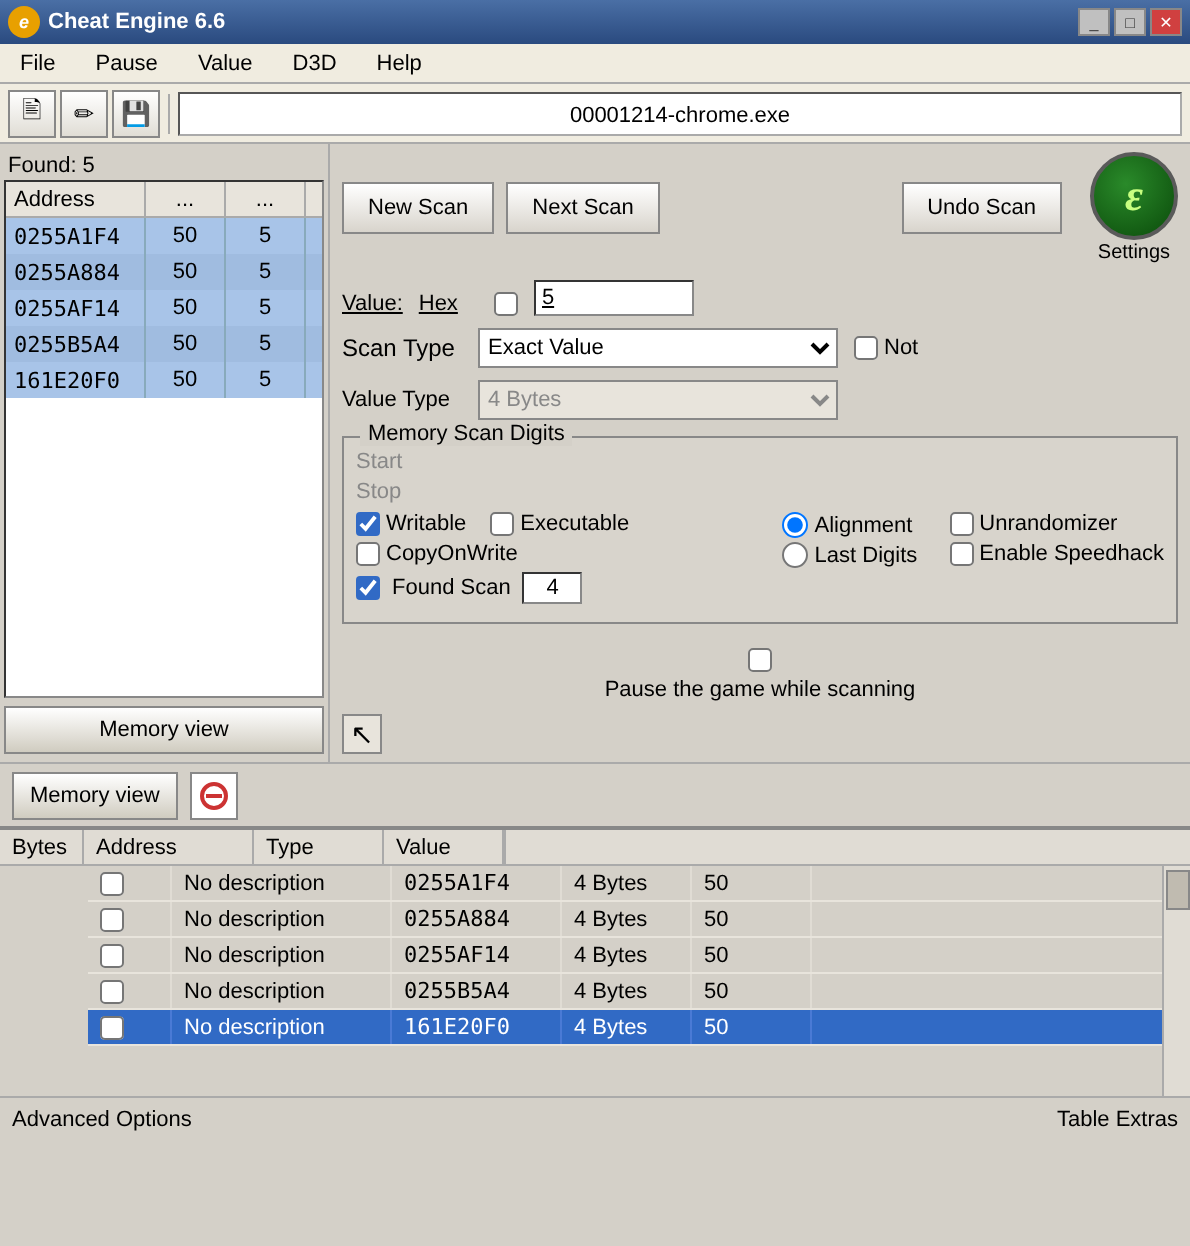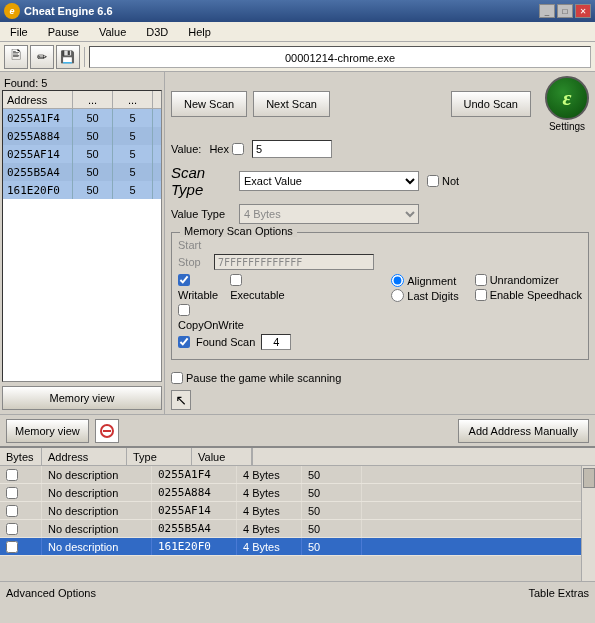--- a/index.html
+++ b/index.html
@@ -218,47 +218,48 @@
     }
     .settings-label {
       font-size: 10px;
       text-align: right;
       margin-top: 1px;
     }
 
     
     .value-row {
       display: flex;
-      align-items: center;
+      align-items: flex-end;
       gap: 8px;
       margin-bottom: 4px;
+      text-decoration: underline;
     }
     .value-label { font-size: 11px; }
     .hex-check {
       display: flex;
       align-items: center;
-      gap: 3px;
+      gap: 18px;
     }
     .value-input {
       width: 80px;
       height: 18px;
       border: 1px inset #888;
       background: white;
       font-size: 11px;
       padding: 1px 3px;
     }
 
     
     .scan-type-row {
       display: flex;
       align-items: center;
       gap: 8px;
       margin-bottom: 4px;
     }
-    .scan-type-label { font-size: 15px; width: 60px; font-style: italic; }
+    .scan-type-label { font-size: 12px; width: 60px; }
     .scan-type-select {
       width: 180px;
       height: 20px;
       border: 1px solid #888;
       background: white;
       font-size: 11px;
     }
     .not-check {
       display: flex;
       align-items: center;
@@ -317,23 +318,23 @@
       font-family: monospace;
     }
     .mem-checkbox-row {
       display: flex;
       align-items: center;
       gap: 12px;
       margin-bottom: 3px;
     }
     .mem-check-item {
       display: flex;
+      align-items: center;
       gap: 3px;
       font-size: 11px;
-      flex-direction: column;
     }
     .fast-scan-row {
       display: flex;
       align-items: center;
       gap: 6px;
       margin-bottom: 3px;
     }
     .fast-val-input {
       width: 30px;
       height: 16px;
@@ -354,20 +355,21 @@
       font-size: 11px;
     }
 
     
     .pause-row {
       display: flex;
       align-items: center;
       gap: 3px;
       font-size: 11px;
       margin-top: 4px;
+      flex-direction: column;
     }
 
     
     .bottom-toolbar {
       height: 32px;
       background: #d4d0c8;
       border-top: 1px solid #aaa;
       display: flex;
       align-items: center;
       padding: 0 6px;
@@ -644,28 +646,27 @@
       <div class="value-type-row">
         <span class="value-type-label">Value Type</span>
         <select class="value-type-select">
           <option>4 Bytes</option>
           <option>Byte</option>
           <option>2 Bytes</option>
         </select>
       </div>
 
       <div class="memory-scan-group">
-        <span class="memory-scan-title">Memory Scan Options</span>
+        <span class="memory-scan-title">Memory Scan Digits</span>
 
         <div class="mem-row">
           <span class="mem-label">Start</span>
         </div>
         <div class="mem-row">
           <span class="mem-label">Stop</span>
-          <input type="text" class="mem-input" value="7FFFFFFFFFFFFF" style="">
         </div>
 
         <div style="display:flex;gap:16px;margin-top:4px;">
           <div style="flex:1;">
             <div class="mem-checkbox-row">
               <div class="mem-check-item">
                 <input type="checkbox" class="checkbox-input" checked="" style="">
                 <span>Writable</span>
               </div>
               <div class="mem-check-item">
@@ -722,33 +723,32 @@
   </div>
 
   <div class="bottom-toolbar">
     <button class="bottom-btn">Memory view</button>
     <div class="stop-icon-btn">
       <svg width="14" height="14" viewBox="0 0 14 14">
         <circle cx="7" cy="7" r="6" fill="none" stroke="#cc3333" stroke-width="2"></circle>
         <line x1="3" y1="7" x2="11" y2="7" stroke="#cc3333" stroke-width="2"></line>
       </svg>
     </div>
-    <button class="add-manually-btn">Add Address Manually</button>
   </div>
 
   <div class="bottom-results">
     <div class="results-header">
       <div class="res-hdr res-col-active">Bytes</div>
       <div class="res-hdr res-col-addr">Address</div>
       <div class="res-hdr res-col-type">Type</div>
       <div class="res-hdr res-col-val">Value</div>
       <div class="scrollbar-area" style="flex:0 0 14px;"></div>
     </div>
 
-    <div style="display:flex;flex:1;overflow:hidden;">
+    <div style="display:flex;flex:1;overflow:hidden;padding-left:44px;">
       <div style="flex:1;">
 
         <div class="res-row">
           <div class="res-cell res-col-active-cell">
             <input type="checkbox" class="checkbox-input" style="">
           </div>
           <div class="res-cell res-col-desc-cell">No description</div>
           <div class="res-cell res-col-addr-cell">0255A1F4</div>
           <div class="res-cell res-col-type-cell">4 Bytes</div>
           <div class="res-cell res-col-val-cell">50</div>

